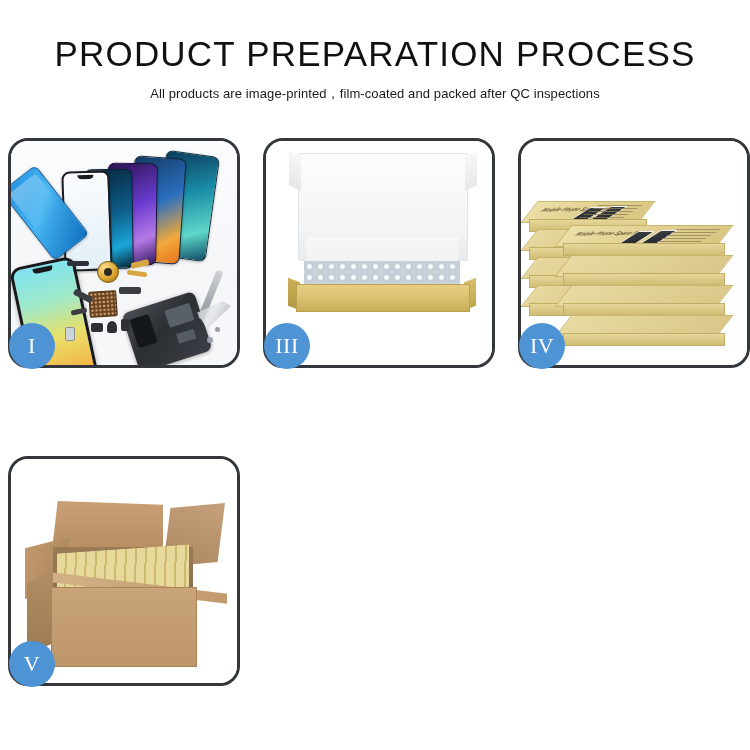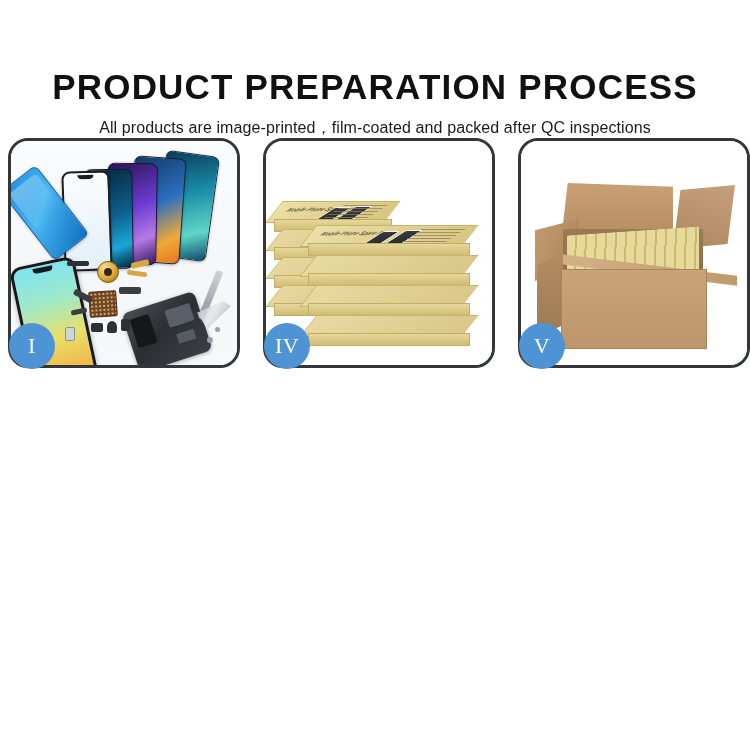--- a/index.html
+++ b/index.html
@@ -11,28 +11,27 @@
     position:relative;
   }
   .page{width:750px;height:750px;position:relative;box-sizing:border-box;}
 
   
   .header{padding-top:36px;text-align:center;}
   .title{
     font-size:35px;
     letter-spacing:1.2px;
     color:#111;
-    font-weight:700;
+    font-weight:400;
     line-height:1.05;
     white-space:nowrap;
-    margin-top:33px;
   }
   .subtitle{
     margin-top:12px;
-    font-size:16px;
+    font-size:13px;
     color:#1a1a1a;
     letter-spacing:0.1px;
     white-space:nowrap;
   }
 
   
   .grid{
     position:absolute;
     left:8px; top:138px;
     width:734px;
@@ -392,20 +391,31 @@
         <div class="chip" style="left:54px;top:186px;width:8px;height:12px;background:#cfd4d9;border:1px solid #8b9199;"></div>
         <div class="tool"></div>
         <div class="tweezer"></div>
         <div class="chip" style="left:196px;top:196px;width:6px;height:6px;border-radius:50%;background:#9aa0a7;"></div>
         <div class="chip" style="left:204px;top:186px;width:5px;height:5px;border-radius:50%;background:#9aa0a7;"></div>
       </div>
       <div class="badge">I</div>
     </div>
 
 
+    <div class="panel">
+      <div class="panel-inner p3">
+        <div class="b3-lid"></div>
+        <div class="b3-inner"></div>
+        <div class="b3-fill"></div>
+        <div class="b3-left"></div>
+        <div class="b3-right"></div>
+        <div class="b3-front"></div>
+      </div>
+      <div class="badge">III</div>
+    </div>
 
     <div class="panel">
       <div class="panel-inner p4">
         <div class="stack">
 
           <div class="kbox" style="left:2px;top:46px;width:116px;">
             <div class="kb-top">
               <div class="kb-label">Mobile Phone Spare Parts</div>
               <div class="kb-ph" style="left:48px;top:5px;"></div>
               <div class="kb-ph" style="left:68px;top:4px;"></div>

